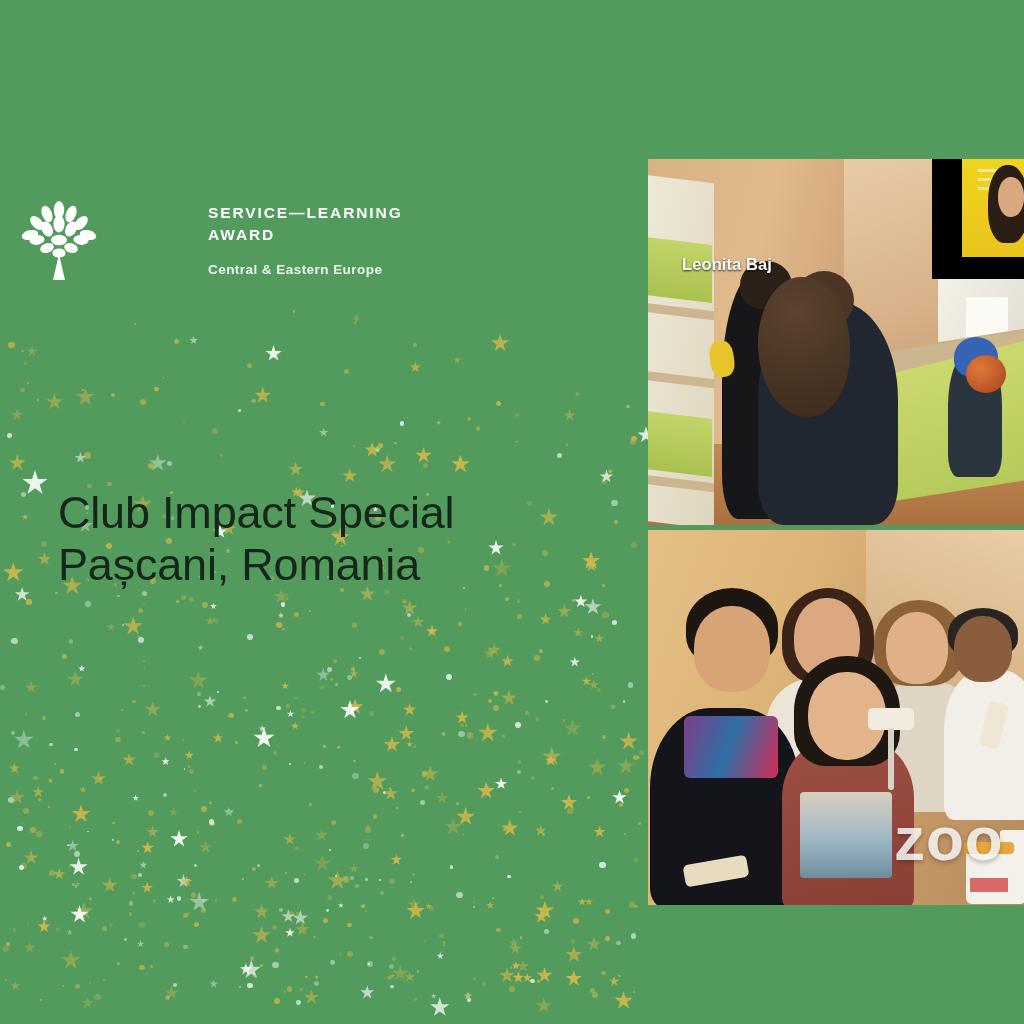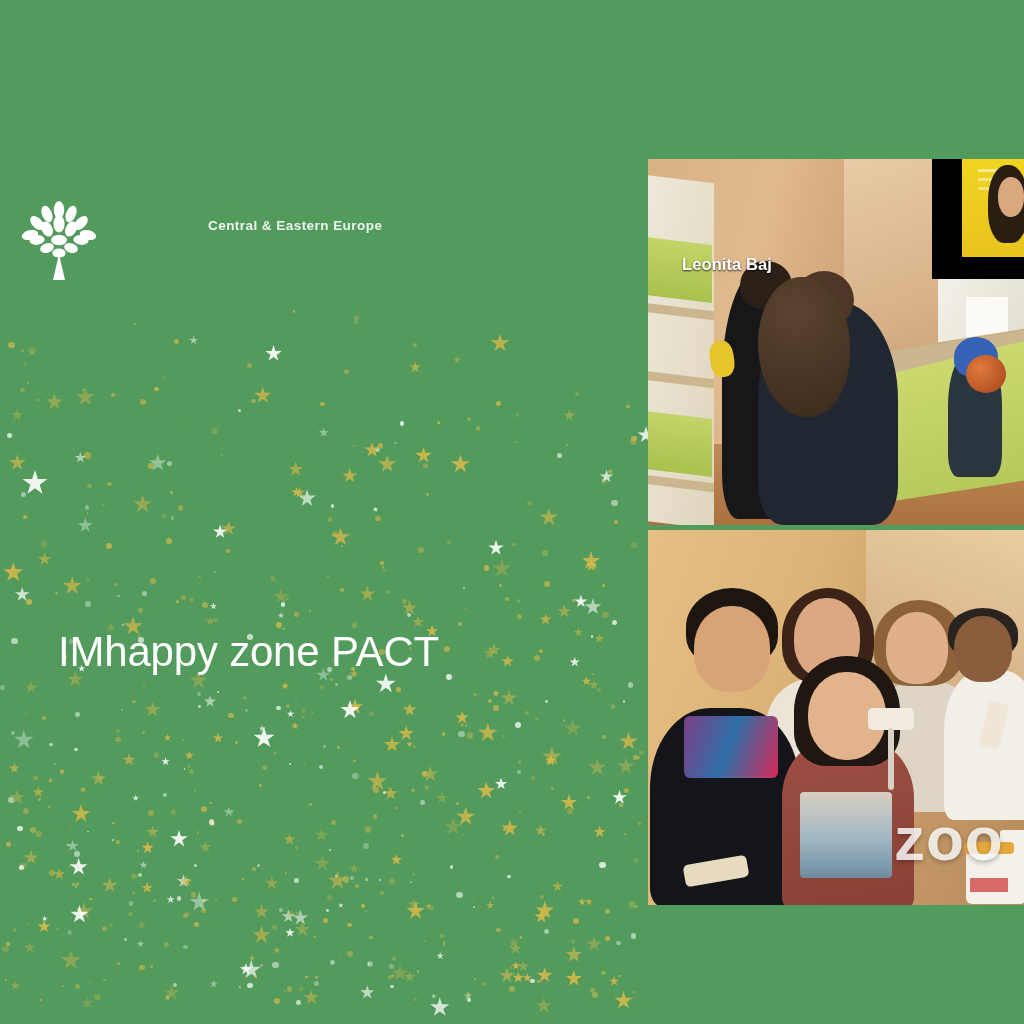--- a/index.html
+++ b/index.html
@@ -821,25 +821,28 @@
           <ellipse cx="39" cy="44" rx="8" ry="5.2"></ellipse>
           <ellipse cx="27" cy="52" rx="7" ry="4.8" transform="rotate(-18 27 52)"></ellipse>
           <ellipse cx="51" cy="52" rx="7" ry="4.8" transform="rotate(18 51 52)"></ellipse>
           <ellipse cx="39" cy="57" rx="6.6" ry="4.6"></ellipse>
           <polygon points="39,58 45,84 33,84"></polygon>
         </g>
       </svg>
     </div>
 
     <div class="brand-text">
+      <div class="brand-line1">SERVICE—LEARNING
+AWARD</div>
       <div class="brand-line2">Central &amp; Eastern Europe</div>
     </div>
   </div>
 
-  <div class="project">IMhappy zone PACT</div>
+  <div class="org">Club Impact Special
+Pașcani, Romania</div>
 
   <div class="video-col">
 
     <div class="panel panel-top">
       <div class="wall"></div>
       <div class="wall2"></div>
       <div class="floor"></div>
 
       <div class="shelf-unit">
         <div class="shelf-green" style="top:62px"></div>

